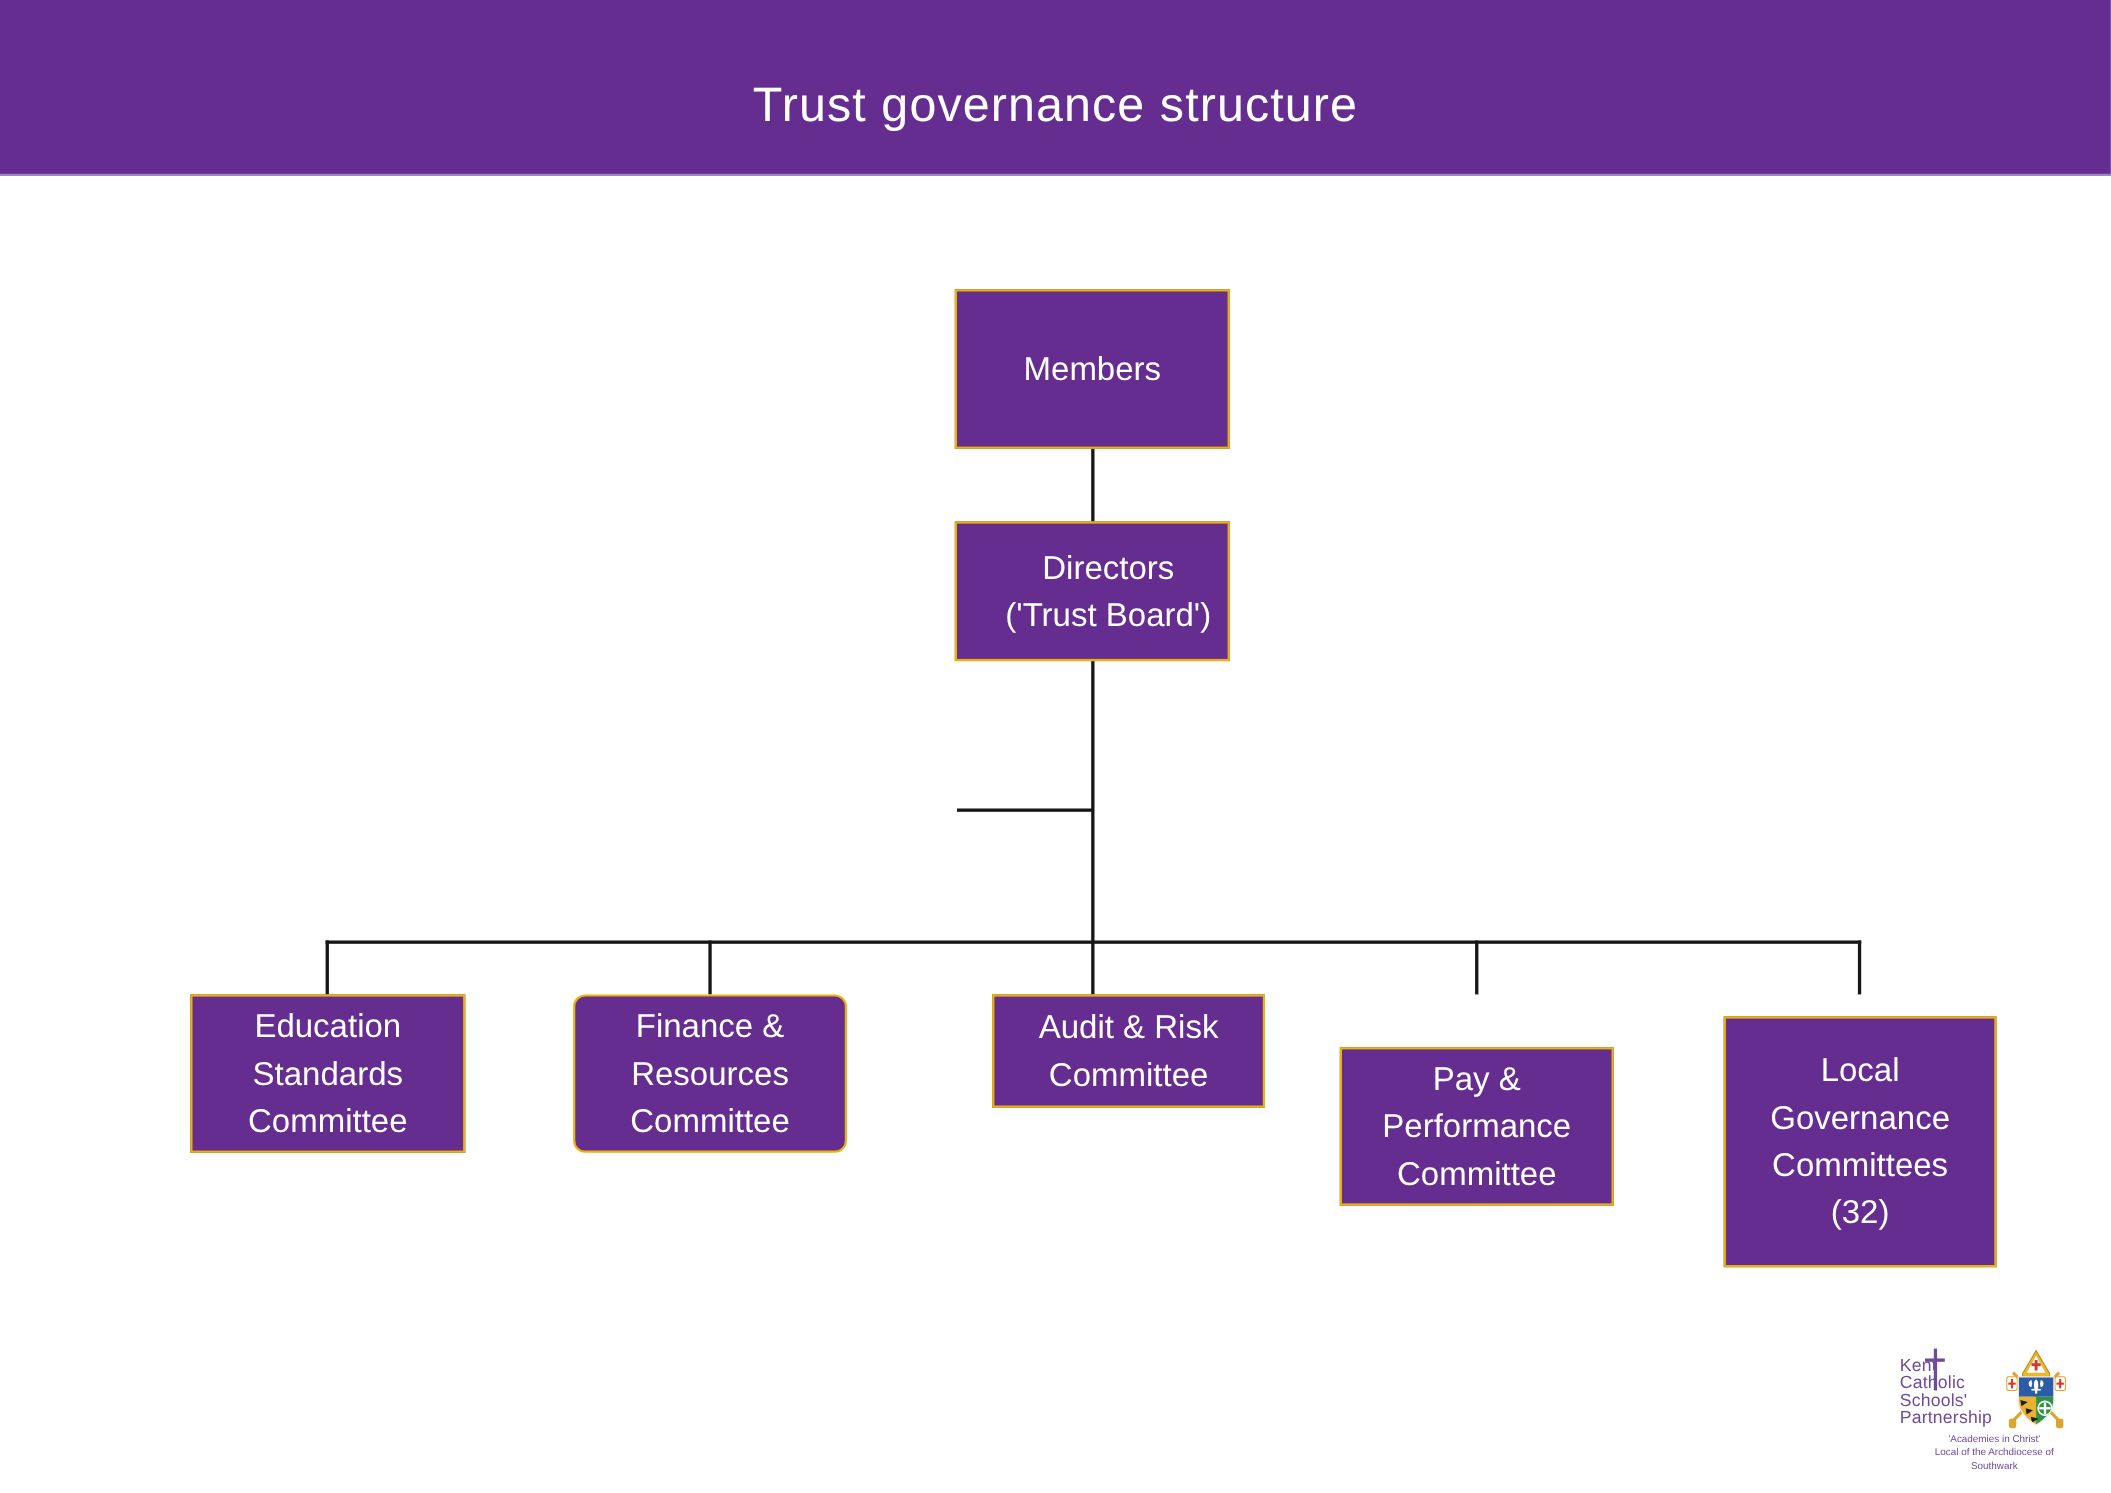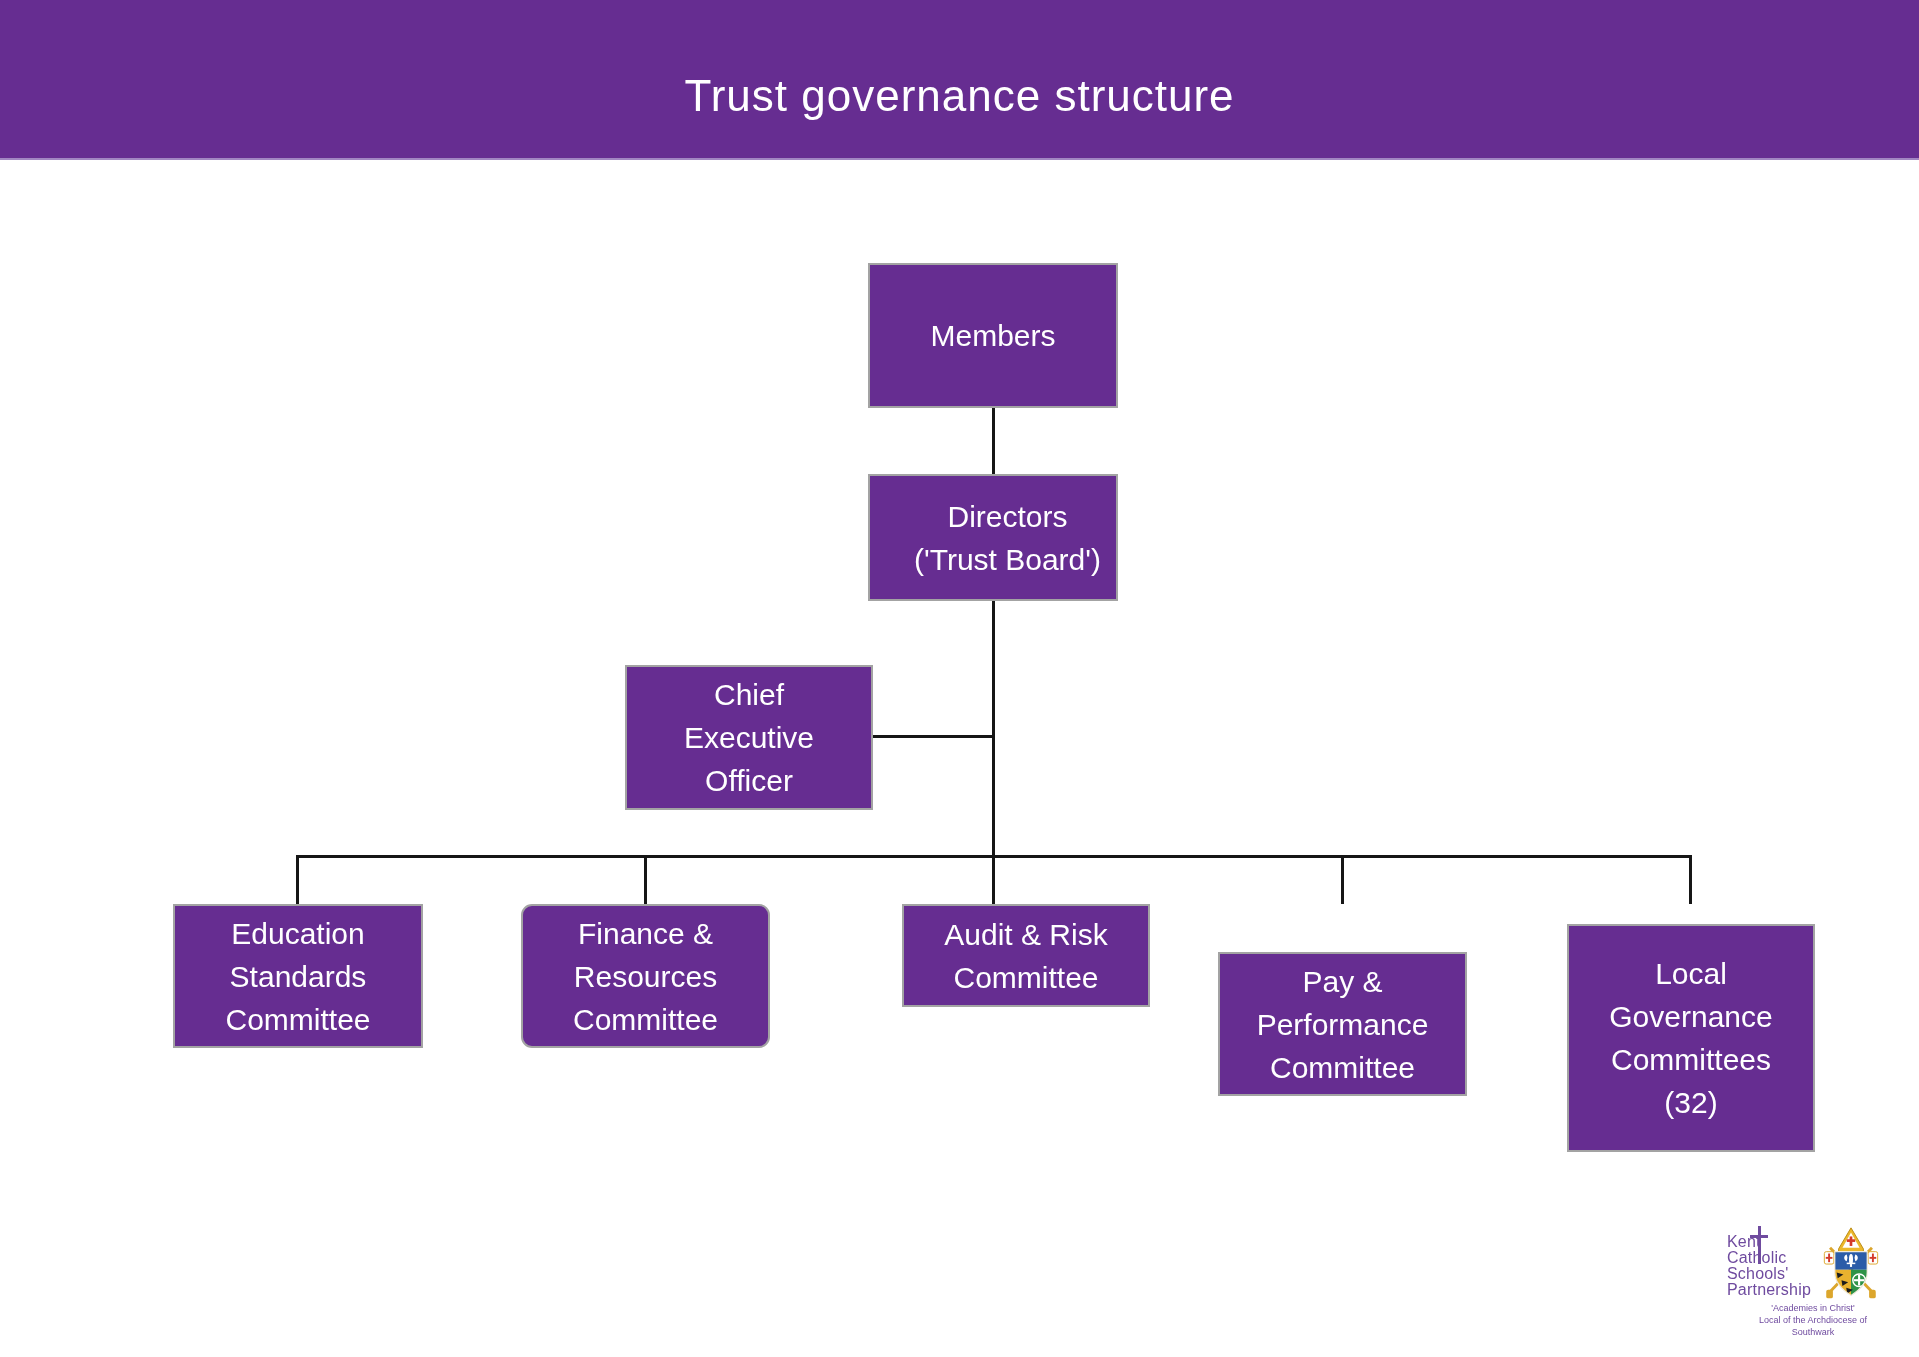--- a/index.html
+++ b/index.html
@@ -27,21 +27,21 @@
     font-size: 44px;
     line-height: 48px;
     letter-spacing: 1px;
     font-weight: 400;
   }
 
   
   .node {
     position: absolute;
     background: #662d91;
-    border: 2px solid #a3a3a3;
+    border: 2px solid #eab308;
     box-sizing: border-box;
     display: flex; align-items: center; justify-content: center;
     color: #ffffff;
   }
   .node-label {
     white-space: pre-line;
     text-align: center;
     font-size: 30px;
     line-height: 43px;
     font-weight: 400;
@@ -105,25 +105,20 @@
   <div class="line" id="drop-finance"></div>
   <div class="line" id="drop-pay"></div>
   <div class="line" id="drop-local"></div>
 
   <div class="node" id="node-members">
     <span class="node-label">Members</span>
   </div>
   <div class="node" id="node-directors">
     <span class="node-label">Directors
 ('Trust Board')</span>
-  </div>
-  <div class="node" id="node-ceo">
-    <span class="node-label">Chief
-Executive
-Officer</span>
   </div>
   <div class="node" id="node-education">
     <span class="node-label">Education
 Standards
 Committee</span>
   </div>
   <div class="node" id="node-finance">
     <span class="node-label">Finance &amp;
 Resources
 Committee</span>

